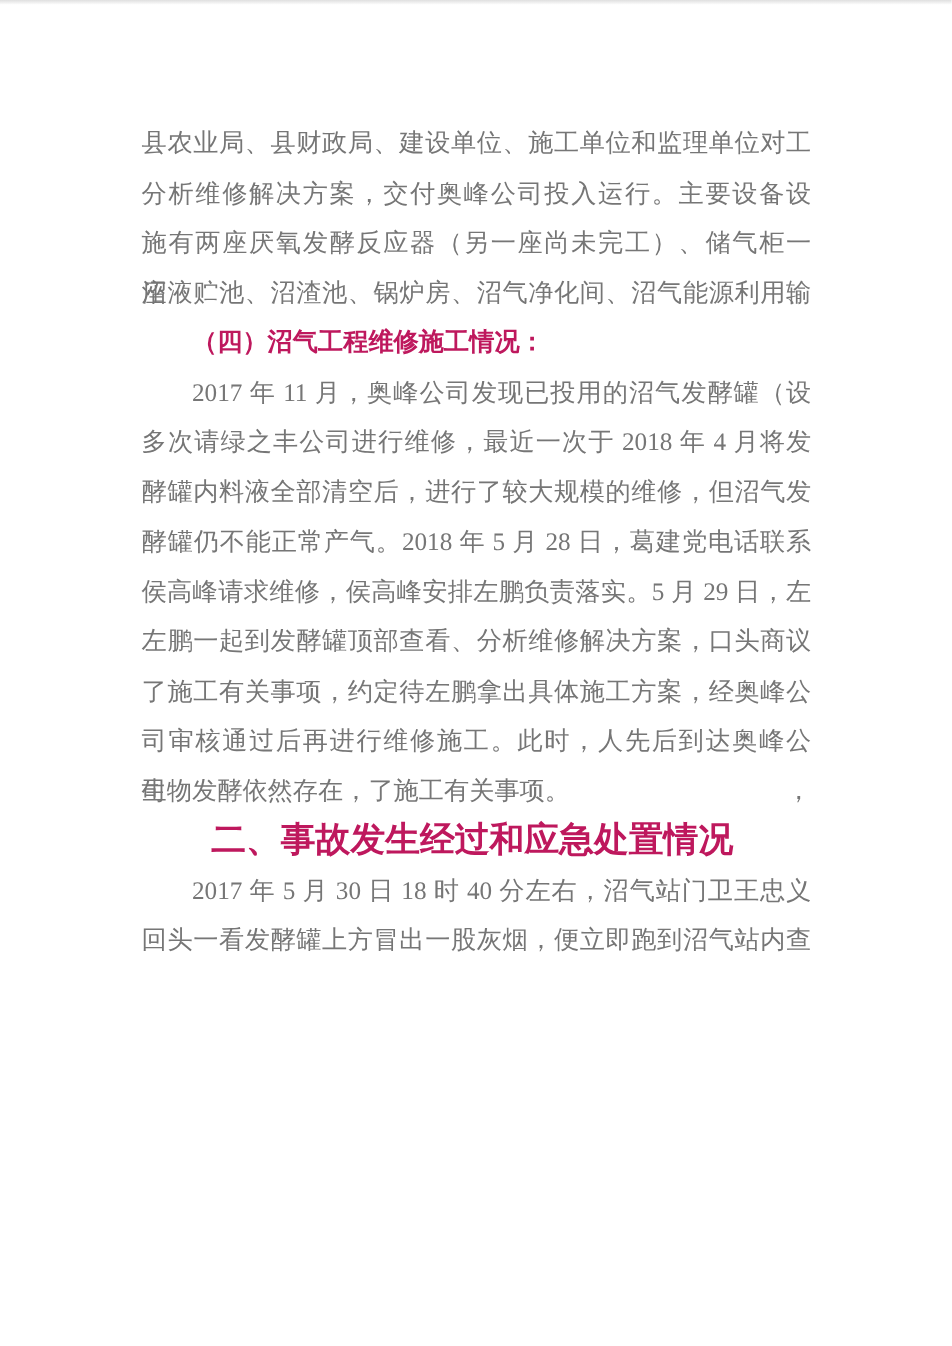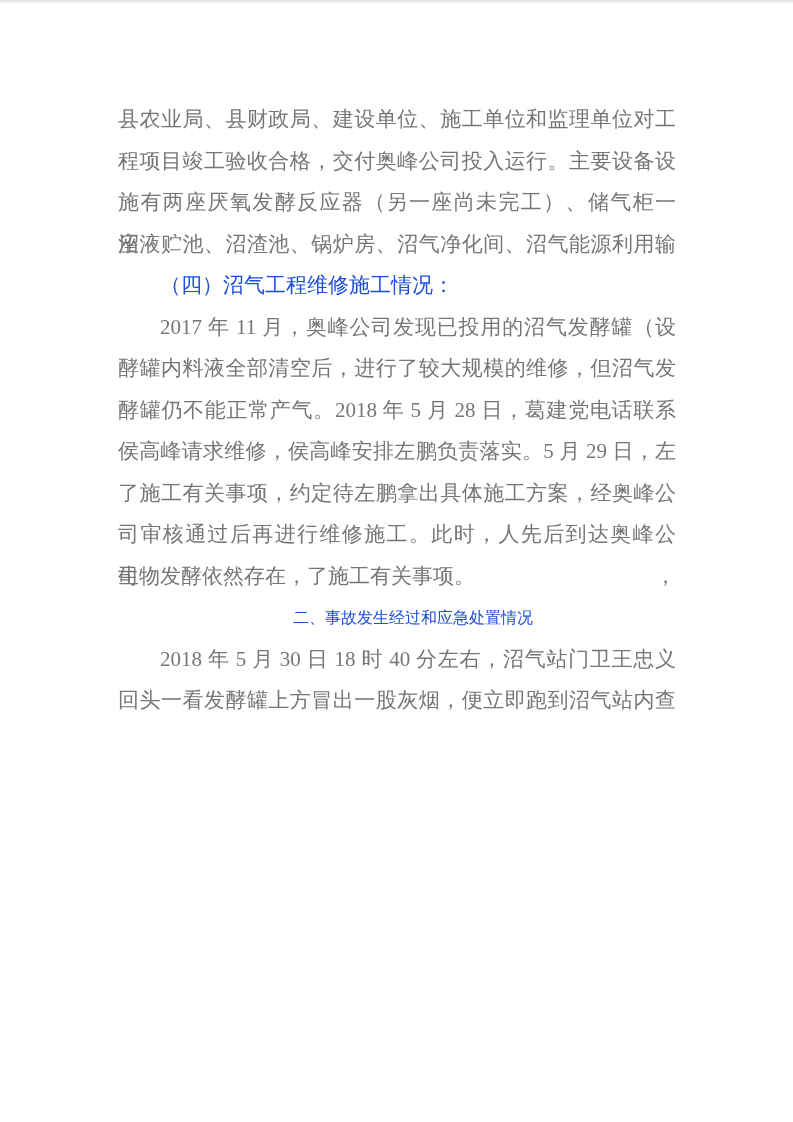--- a/index.html
+++ b/index.html
@@ -40,54 +40,55 @@
     text-align: left;
   }
   .line.fill {
     text-align: justify;
     text-align-last: justify;
   }
   .block.indent .line:first-child {
     text-indent: 2em;
   }
   .block.heading .line {
-    font-weight: normal;
-    color: #1d4ed8;
+    font-weight: bold;
+    color: #be185d;
   }
   .block.heading.sans .line {
     font-family: "Liberation Sans", "DejaVu Sans", sans-serif;
-    font-size: 16px;
-    text-align: center;
+    font-size: 29px;
   }
 </style>
 </head>
 <body>
 
 <main class="page">
   <div class="edge-top"></div>
   <div class="doc" id="doc">
       <div class="block paragraph">
         <div class="line fill">县农业局、县财政局、建设单位、施工单位和监理单位对工</div>
-        <div class="line fill">程项目竣工验收合格，交付奥峰公司投入运行。主要设备设</div>
+        <div class="line fill">分析维修解决方案，交付奥峰公司投入运行。主要设备设</div>
         <div class="line fill">施有两座厌氧发酵反应器（另一座尚未完工）、储气柜一座、</div>
         <div class="line fill">沼液贮池、沼渣池、锅炉房、沼气净化间、沼气能源利用输</div>
       </div>
       <div class="block heading indent">
         <div class="line">（四）沼气工程维修施工情况：</div>
       </div>
       <div class="block paragraph indent">
         <div class="line fill">2017 年 11 月，奥峰公司发现已投用的沼气发酵罐（设</div>
+        <div class="line fill">多次请绿之丰公司进行维修，最近一次于 2018 年 4 月将发</div>
         <div class="line fill">酵罐内料液全部清空后，进行了较大规模的维修，但沼气发</div>
         <div class="line fill">酵罐仍不能正常产气。2018 年 5 月 28 日，葛建党电话联系</div>
         <div class="line fill">侯高峰请求维修，侯高峰安排左鹏负责落实。5 月 29 日，左</div>
+        <div class="line fill">左鹏一起到发酵罐顶部查看、分析维修解决方案，口头商议</div>
         <div class="line fill">了施工有关事项，约定待左鹏拿出具体施工方案，经奥峰公</div>
         <div class="line fill">司审核通过后再进行维修施工。此时，人先后到达奥峰公司，</div>
         <div class="line">生物发酵依然存在，了施工有关事项。</div>
       </div>
       <div class="block heading indent sans">
         <div class="line">二、事故发生经过和应急处置情况</div>
       </div>
       <div class="block paragraph indent">
-        <div class="line fill">2018 年 5 月 30 日 18 时 40 分左右，沼气站门卫王忠义</div>
+        <div class="line fill">2017 年 5 月 30 日 18 时 40 分左右，沼气站门卫王忠义</div>
         <div class="line fill">回头一看发酵罐上方冒出一股灰烟，便立即跑到沼气站内查</div>
       </div>
     </div>
 </main>
 
 </body></html>

